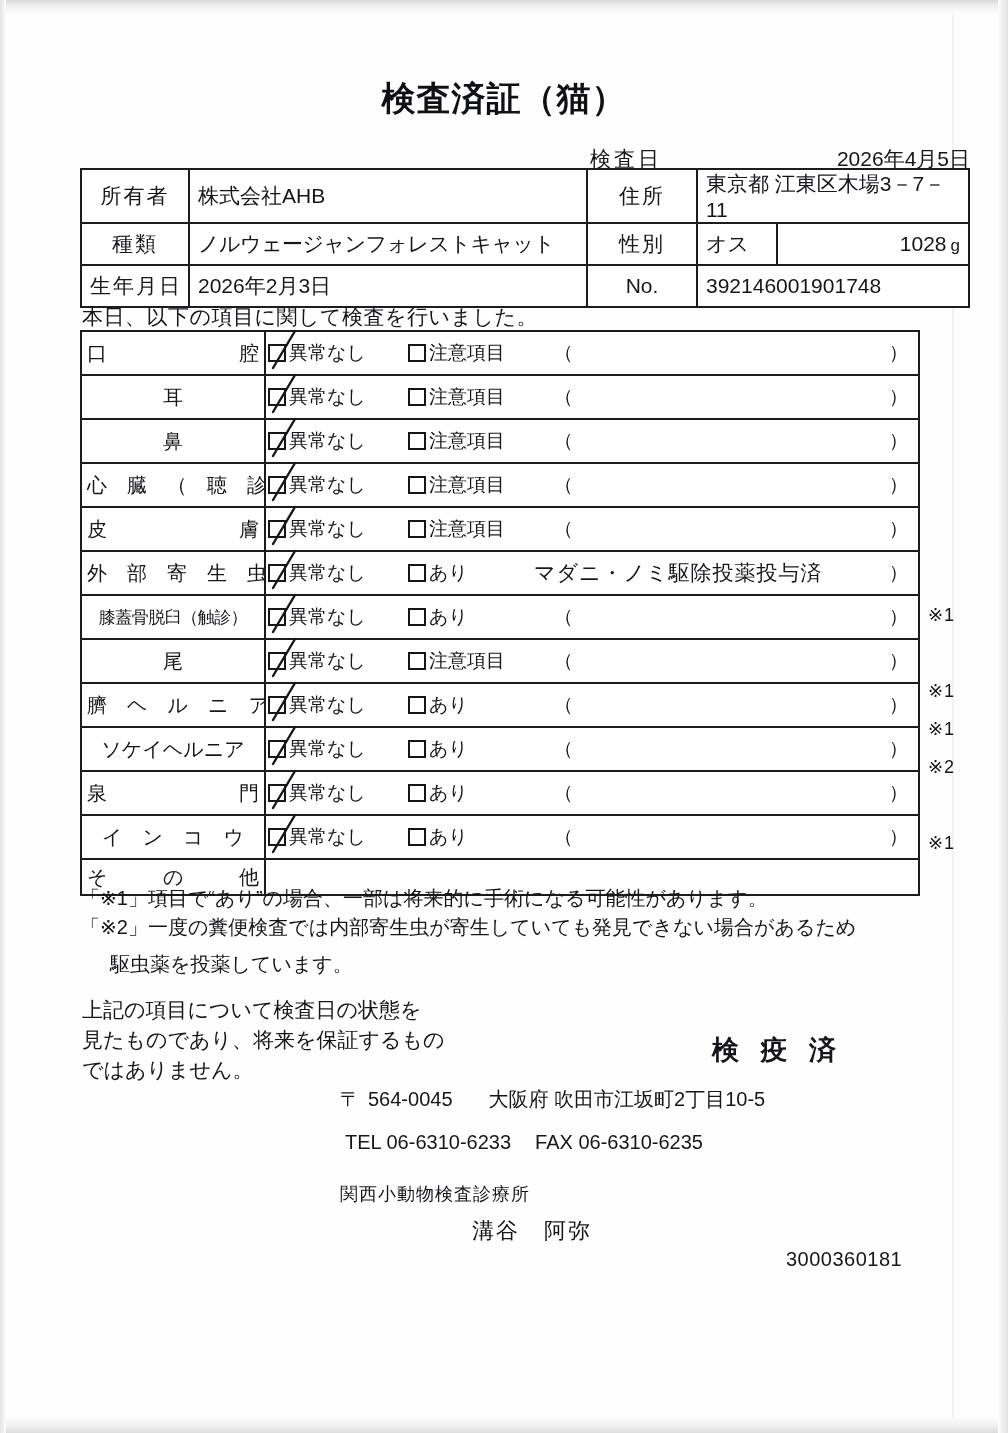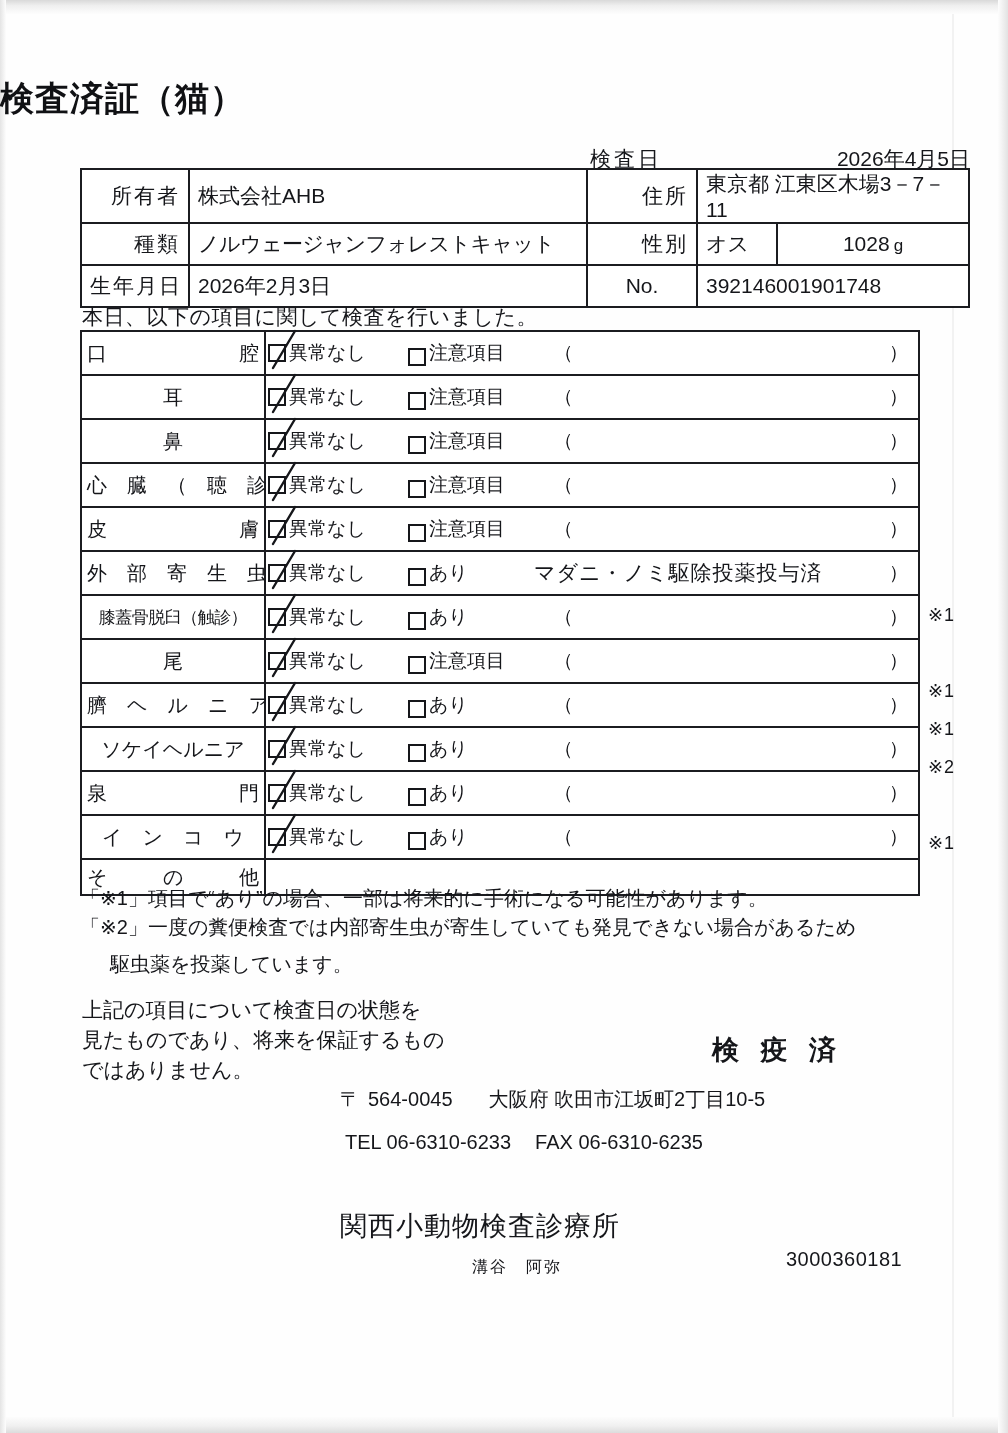--- a/index.html
+++ b/index.html
@@ -57,21 +57,21 @@
     position: absolute;
     inset: 0;
   }
 
   
   .title {
     position: absolute;
     top: 76px;
     left: 0;
     width: 1008px;
-    text-align: left;
+    text-align: center;
     font-size: 34px;
     letter-spacing: 1px;
     font-weight: 700;
     color: #101114;
   }
 
   
   .examdate-row {
     position: absolute;
     top: 145px;
@@ -96,27 +96,27 @@
   }
   .info-table td {
     border: 2px solid #1b1c20;
     height: 40px;
     font-size: 21px;
     padding: 0 8px;
     vertical-align: middle;
     background: #ffffff;
   }
   .lbl {
-    text-align: right;
+    text-align: center;
     letter-spacing: 2px;
     white-space: nowrap;
     margin-top: 32px;
   }
   .val { text-align: left; }
-  .val-right { text-align: center; padding-right: 14px; border-radius: 15px; }
+  .val-right { text-align: right; padding-right: 14px; border-radius: 15px; }
   .w-unit { font-size: 17px; padding-left: 4px; }
   .breed-val { font-size: 19px; letter-spacing: -0.5px; }
   .no-lbl { text-align: center; font-size: 19px; }
 
   
   .statement {
     position: absolute;
     left: 82px;
     top: 303px;
     font-size: 21px;
@@ -165,21 +165,21 @@
   }
   .opt1 {
     display: flex;
     align-items: center;
     width: 128px;
     padding-left: 2px;
     position: relative;
   }
   .opt2 {
     display: flex;
-    align-items: flex-end;
+    align-items: center;
     width: 140px;
     padding-left: 12px;
   }
   .box {
     display: inline-block;
     width: 14px;
     height: 14px;
     border: 2px solid #15161a;
     margin-right: 3px;
     flex: none;
@@ -266,33 +266,32 @@
     position: absolute;
     left: 345px;
     top: 1131px;
     font-size: 20px;
     white-space: nowrap;
   }
   .clinic-tel .fax { margin-left: 24px; }
   .clinic-name {
     position: absolute;
     left: 340px;
-    top: 1208px;
-    font-size: 27px;
+    top: 1182px;
+    font-size: 18px;
     letter-spacing: 1px;
     white-space: nowrap;
   }
   .doctor-name {
     position: absolute;
     left: 472px;
     top: 1216px;
-    font-size: 16px;
+    font-size: 22px;
     letter-spacing: 2px;
     white-space: nowrap;
-    margin-top: 41px;
   }
   .doc-number {
     position: absolute;
     left: 786px;
     top: 1248px;
     font-size: 20px;
     letter-spacing: 0.5px;
   }
 </style>
 </head>

